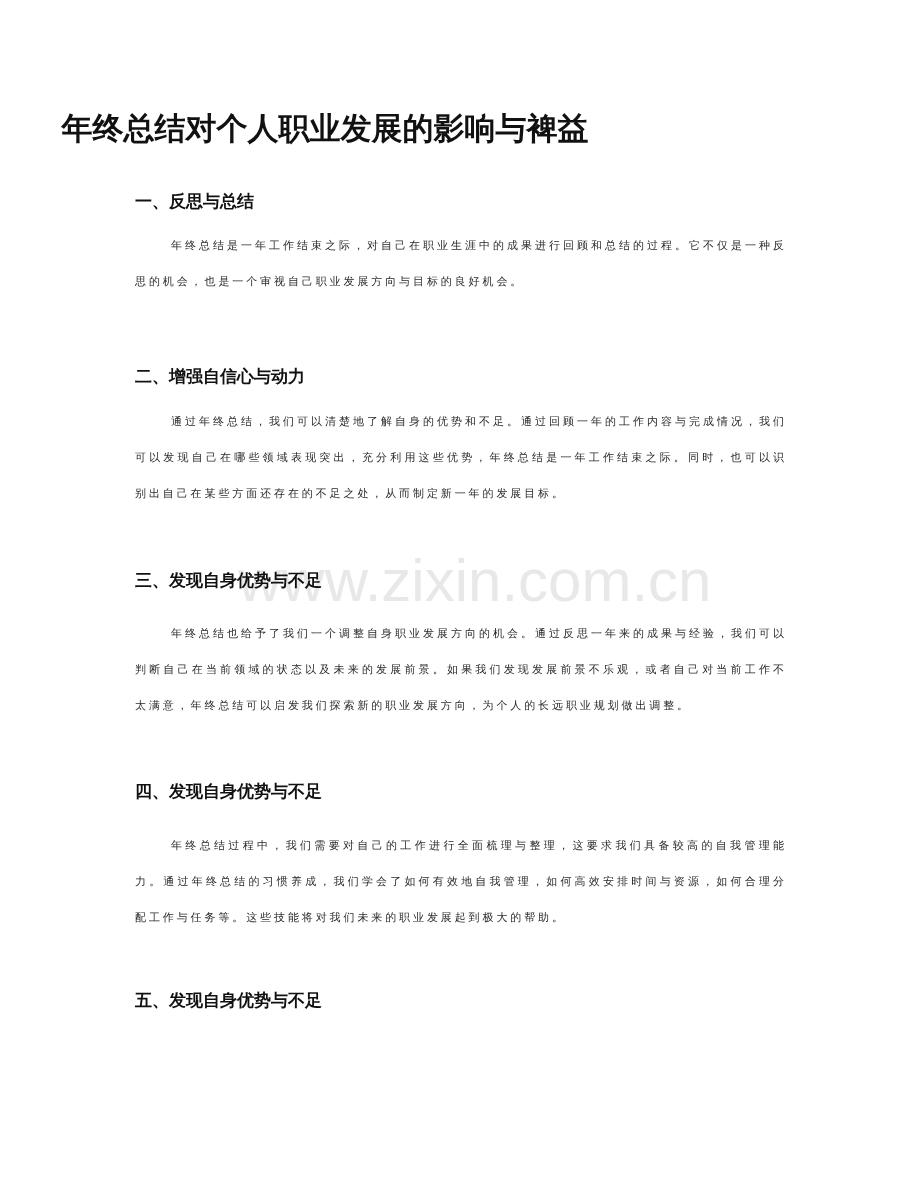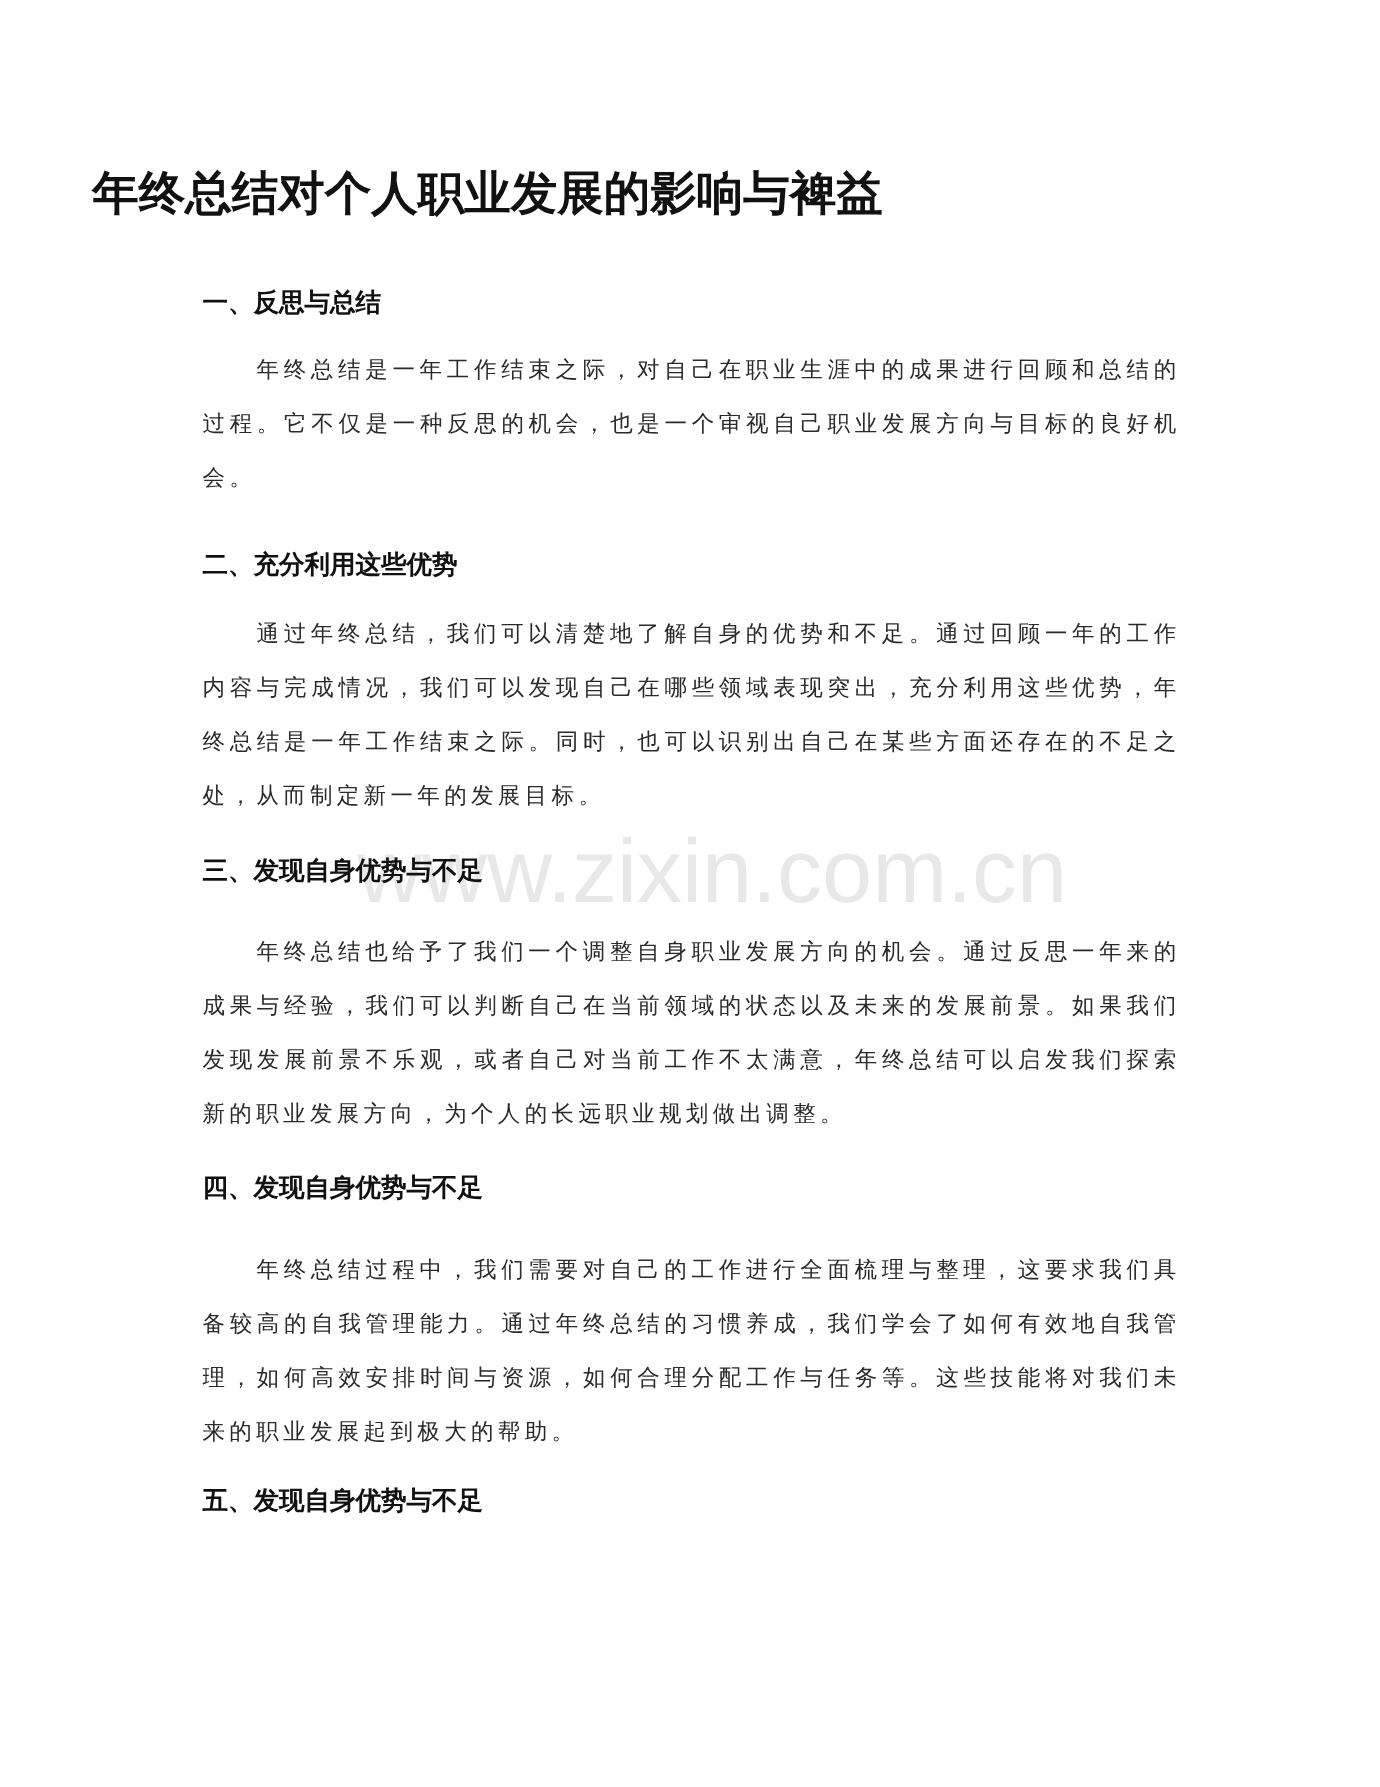--- a/index.html
+++ b/index.html
@@ -2,38 +2,38 @@
 <html><head>
 <meta charset="utf-8">
 <style>
   html, body { margin: 0; padding: 0; background: #ffffff; }
   body { width: 920px; height: 1191px; position: relative; overflow: hidden;
          font-family: "DejaVu Sans", "Liberation Sans", sans-serif; color: #1a1a1a; }
   .page { position: absolute; left: 135px; top: 0; width: 652px; }
   .title { position: absolute; left: -135px; width: 920px; top: 108px; text-align: center;
            font-size: 31px; font-weight: bold; letter-spacing: 0px; color: #111; margin: 0; }
   .heading { position: absolute; left: 0; font-size: 17px; font-weight: bold; color: #111; margin: 0; }
-  .para { position: absolute; left: 0; width: 652px; font-size: 15px; line-height: 36px;
+  .para { position: absolute; left: 0; width: 652px; font-size: 11px; line-height: 36px;
           letter-spacing: 2.9px; color: #2a2a2a; margin: 0; text-indent: 36px; text-align: justify; }
   .watermark { position: absolute; left: 238px; top: 546px; font-family: "Liberation Sans", sans-serif;
                font-size: 60px; color: #e8e8e8; letter-spacing: 0px; z-index: 0; white-space: nowrap; }
   .heading, .para, .title { z-index: 1; }
 </style>
 </head>
 <body>
 
 <div class="watermark">www.zixin.com.cn</div>
 
 <h1 class="title">年终总结对个人职业发展的影响与裨益</h1>
 
 <div class="page">
   <h2 class="heading" style="top:190px">一、反思与总结</h2>
   <p class="para" style="top:228px">年终总结是一年工作结束之际，对自己在职业生涯中的成果进行回顾和总结的过程。它不仅是一种反思的机会，也是一个审视自己职业发展方向与目标的良好机会。</p>
 
-  <h2 class="heading" style="top:365px">二、充分利用这些优势</h2>
+  <h2 class="heading" style="top:365px">二、增强自信心与动力</h2>
   <p class="para" style="top:404px">通过年终总结，我们可以清楚地了解自身的优势和不足。通过回顾一年的工作内容与完成情况，我们可以发现自己在哪些领域表现突出，充分利用这些优势，年终总结是一年工作结束之际。同时，也可以识别出自己在某些方面还存在的不足之处，从而制定新一年的发展目标。</p>
 
   <h2 class="heading" style="top:569px">三、发现自身优势与不足</h2>
   <p class="para" style="top:616px">年终总结也给予了我们一个调整自身职业发展方向的机会。通过反思一年来的成果与经验，我们可以判断自己在当前领域的状态以及未来的发展前景。如果我们发现发展前景不乐观，或者自己对当前工作不太满意，年终总结可以启发我们探索新的职业发展方向，为个人的长远职业规划做出调整。</p>
 
   <h2 class="heading" style="top:780px">四、发现自身优势与不足</h2>
   <p class="para" style="top:828px">年终总结过程中，我们需要对自己的工作进行全面梳理与整理，这要求我们具备较高的自我管理能力。通过年终总结的习惯养成，我们学会了如何有效地自我管理，如何高效安排时间与资源，如何合理分配工作与任务等。这些技能将对我们未来的职业发展起到极大的帮助。</p>
 
   <h2 class="heading" style="top:989px">五、发现自身优势与不足</h2>
 </div>

